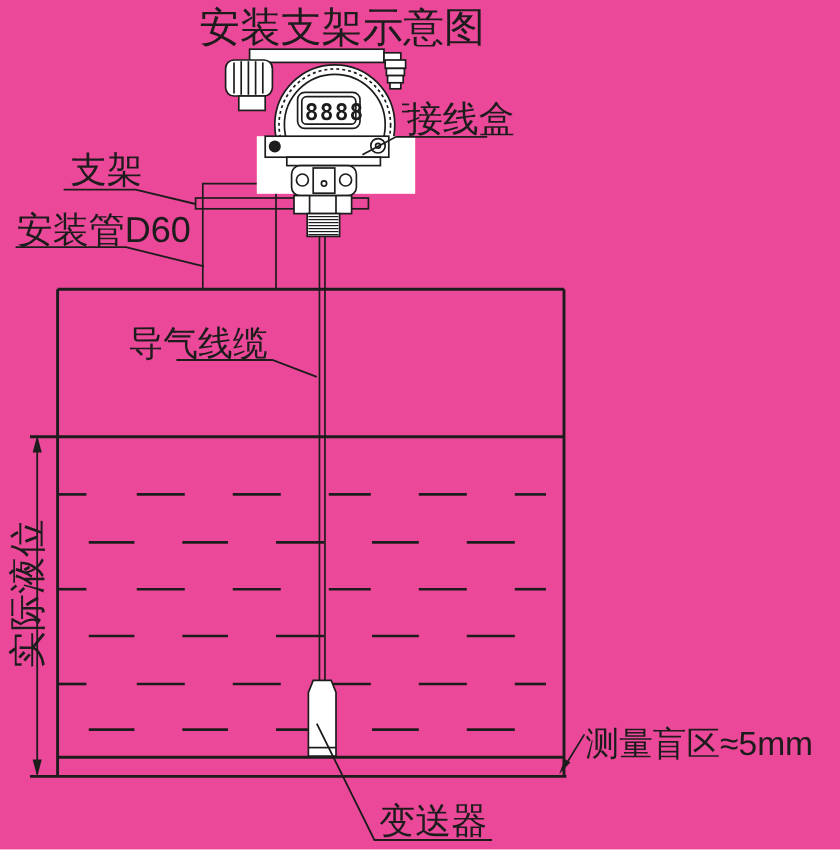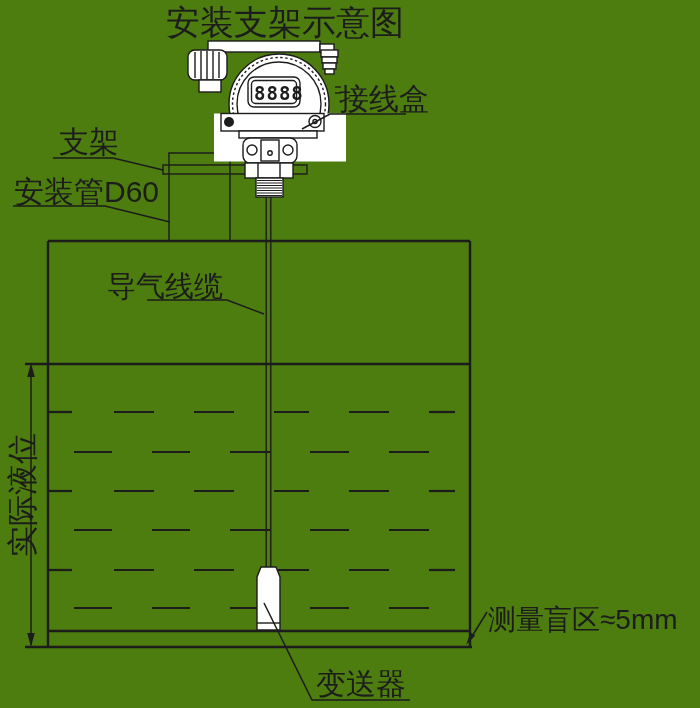--- a/index.html
+++ b/index.html
@@ -1,16 +1,16 @@
 <!DOCTYPE html>
 <html><head>
 <meta charset="utf-8">
 <style>
   html,body{margin:0;padding:0;background:#fff;}
-  .stage{width:700px;height:708px;background:#4d7c0f;position:relative;overflow:hidden;}
+  .stage{width:700px;height:708px;background:#ec4899;position:relative;overflow:hidden;}
   svg{display:block;}
   text{font-family:"Liberation Sans","DejaVu Sans",sans-serif;fill:#1c1c1c;}
   .lcd{font-family:"DejaVu Sans Mono","Liberation Mono",monospace;font-weight:bold;letter-spacing:1px;}
   .tankline{stroke:#1c1c1c;stroke-width:2.4;fill:none;}
   .thin{stroke:#1c1c1c;stroke-width:1.4;fill:none;}
   .leader{stroke:#1c1c1c;stroke-width:1.5;fill:none;}
   .whitefill{fill:#ffffff;}
   .blackfill{fill:#1c1c1c;stroke:none;}
 </style>
 </head>

